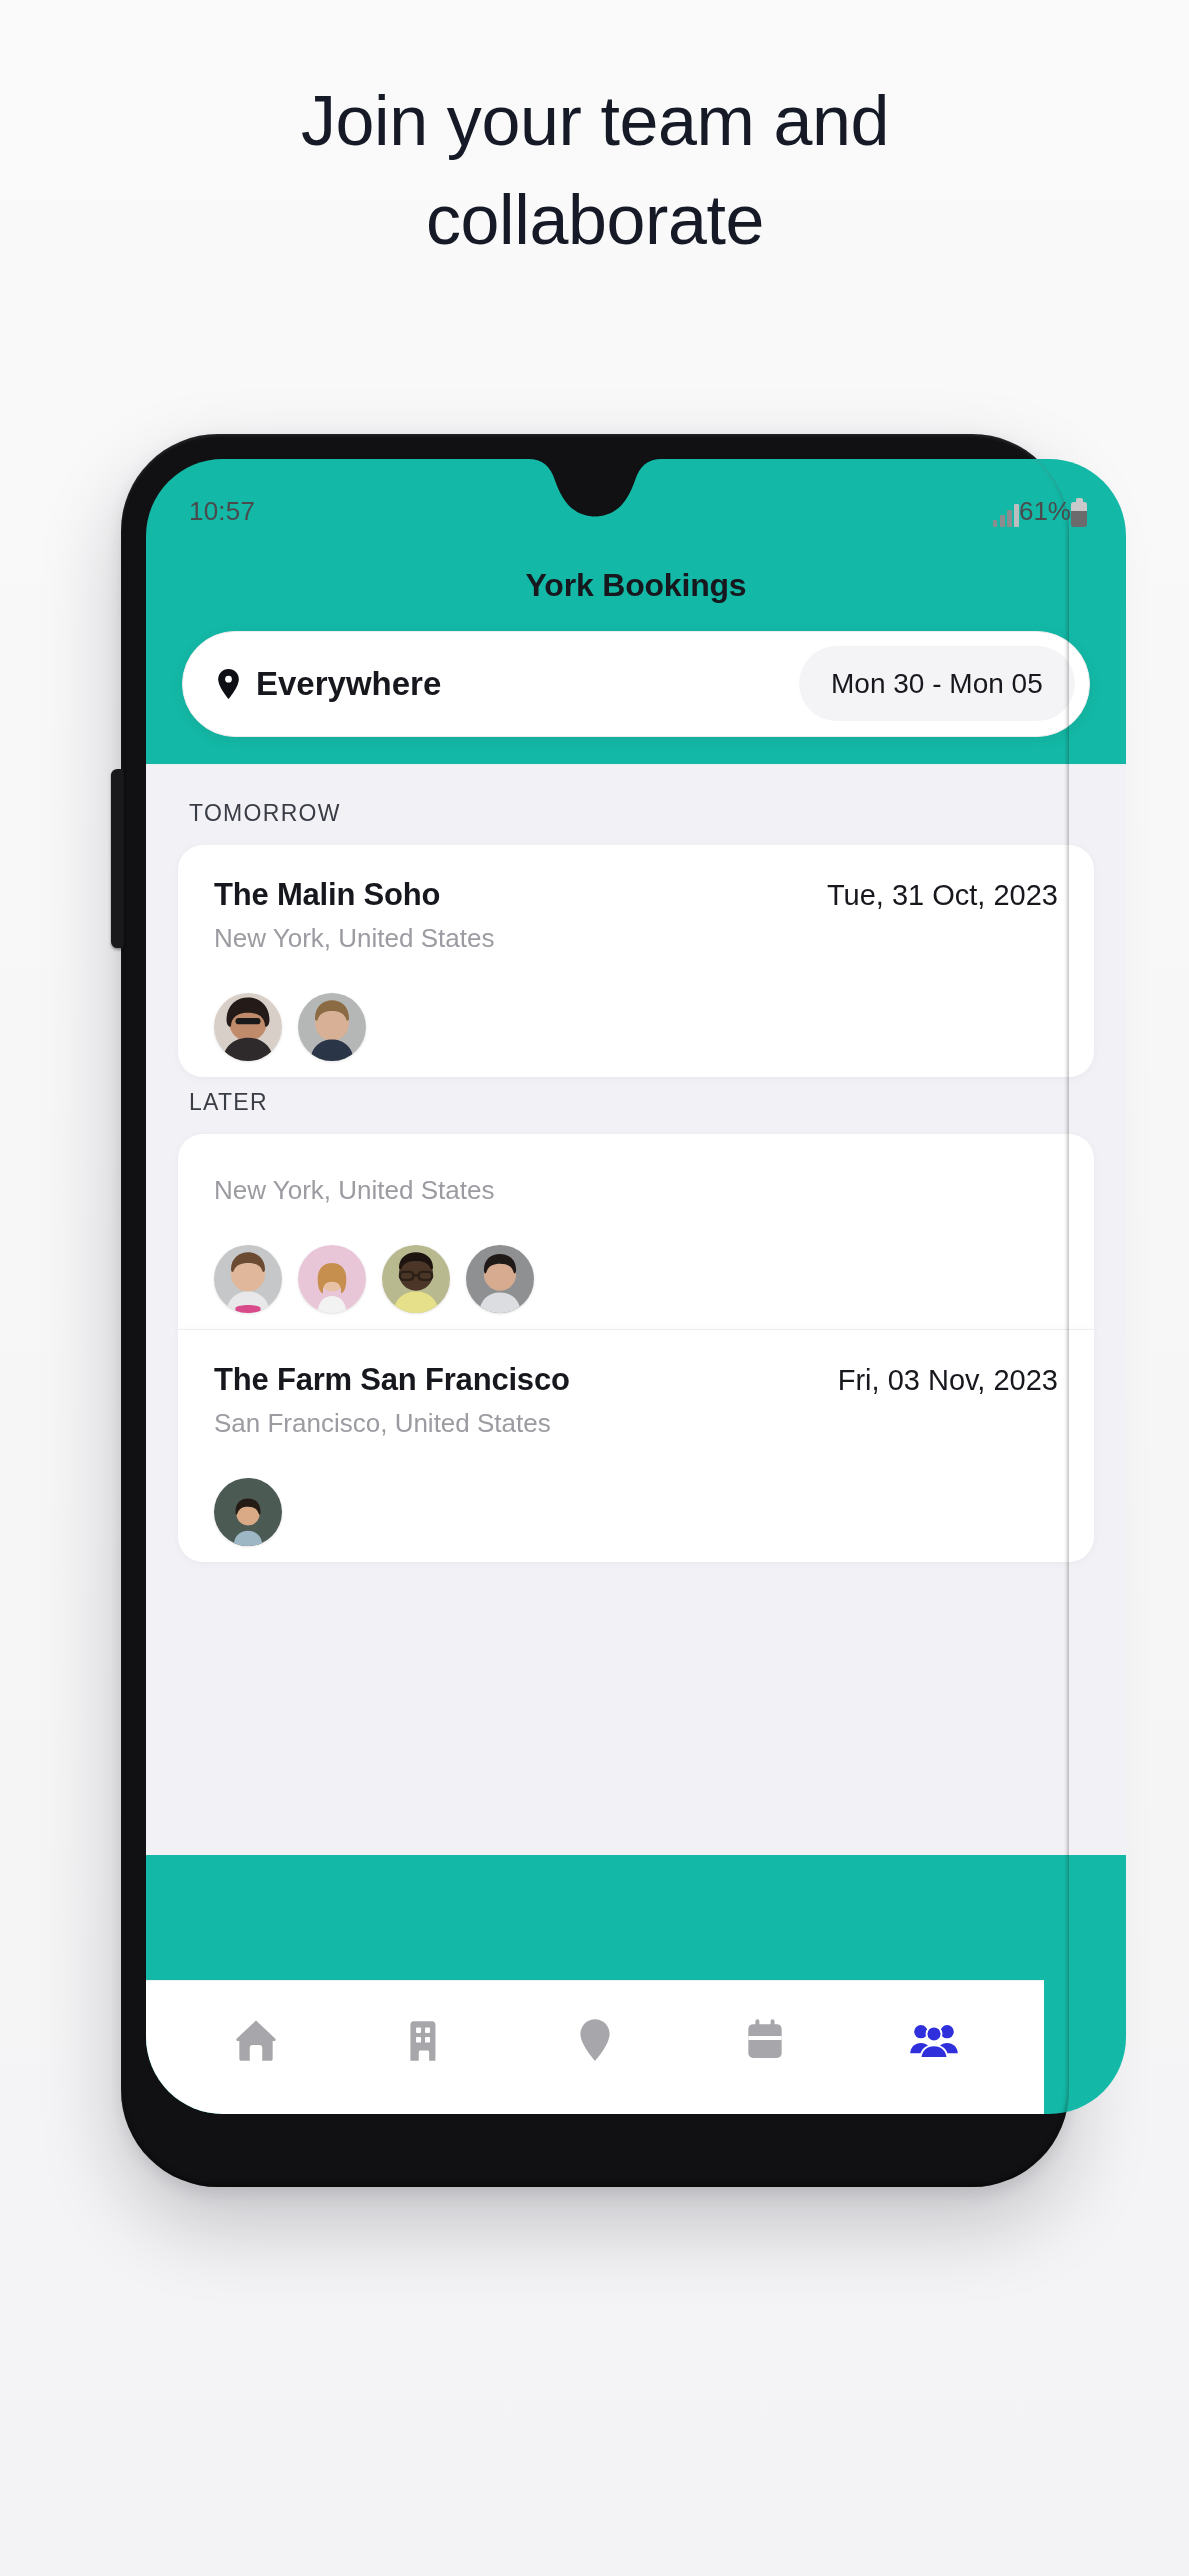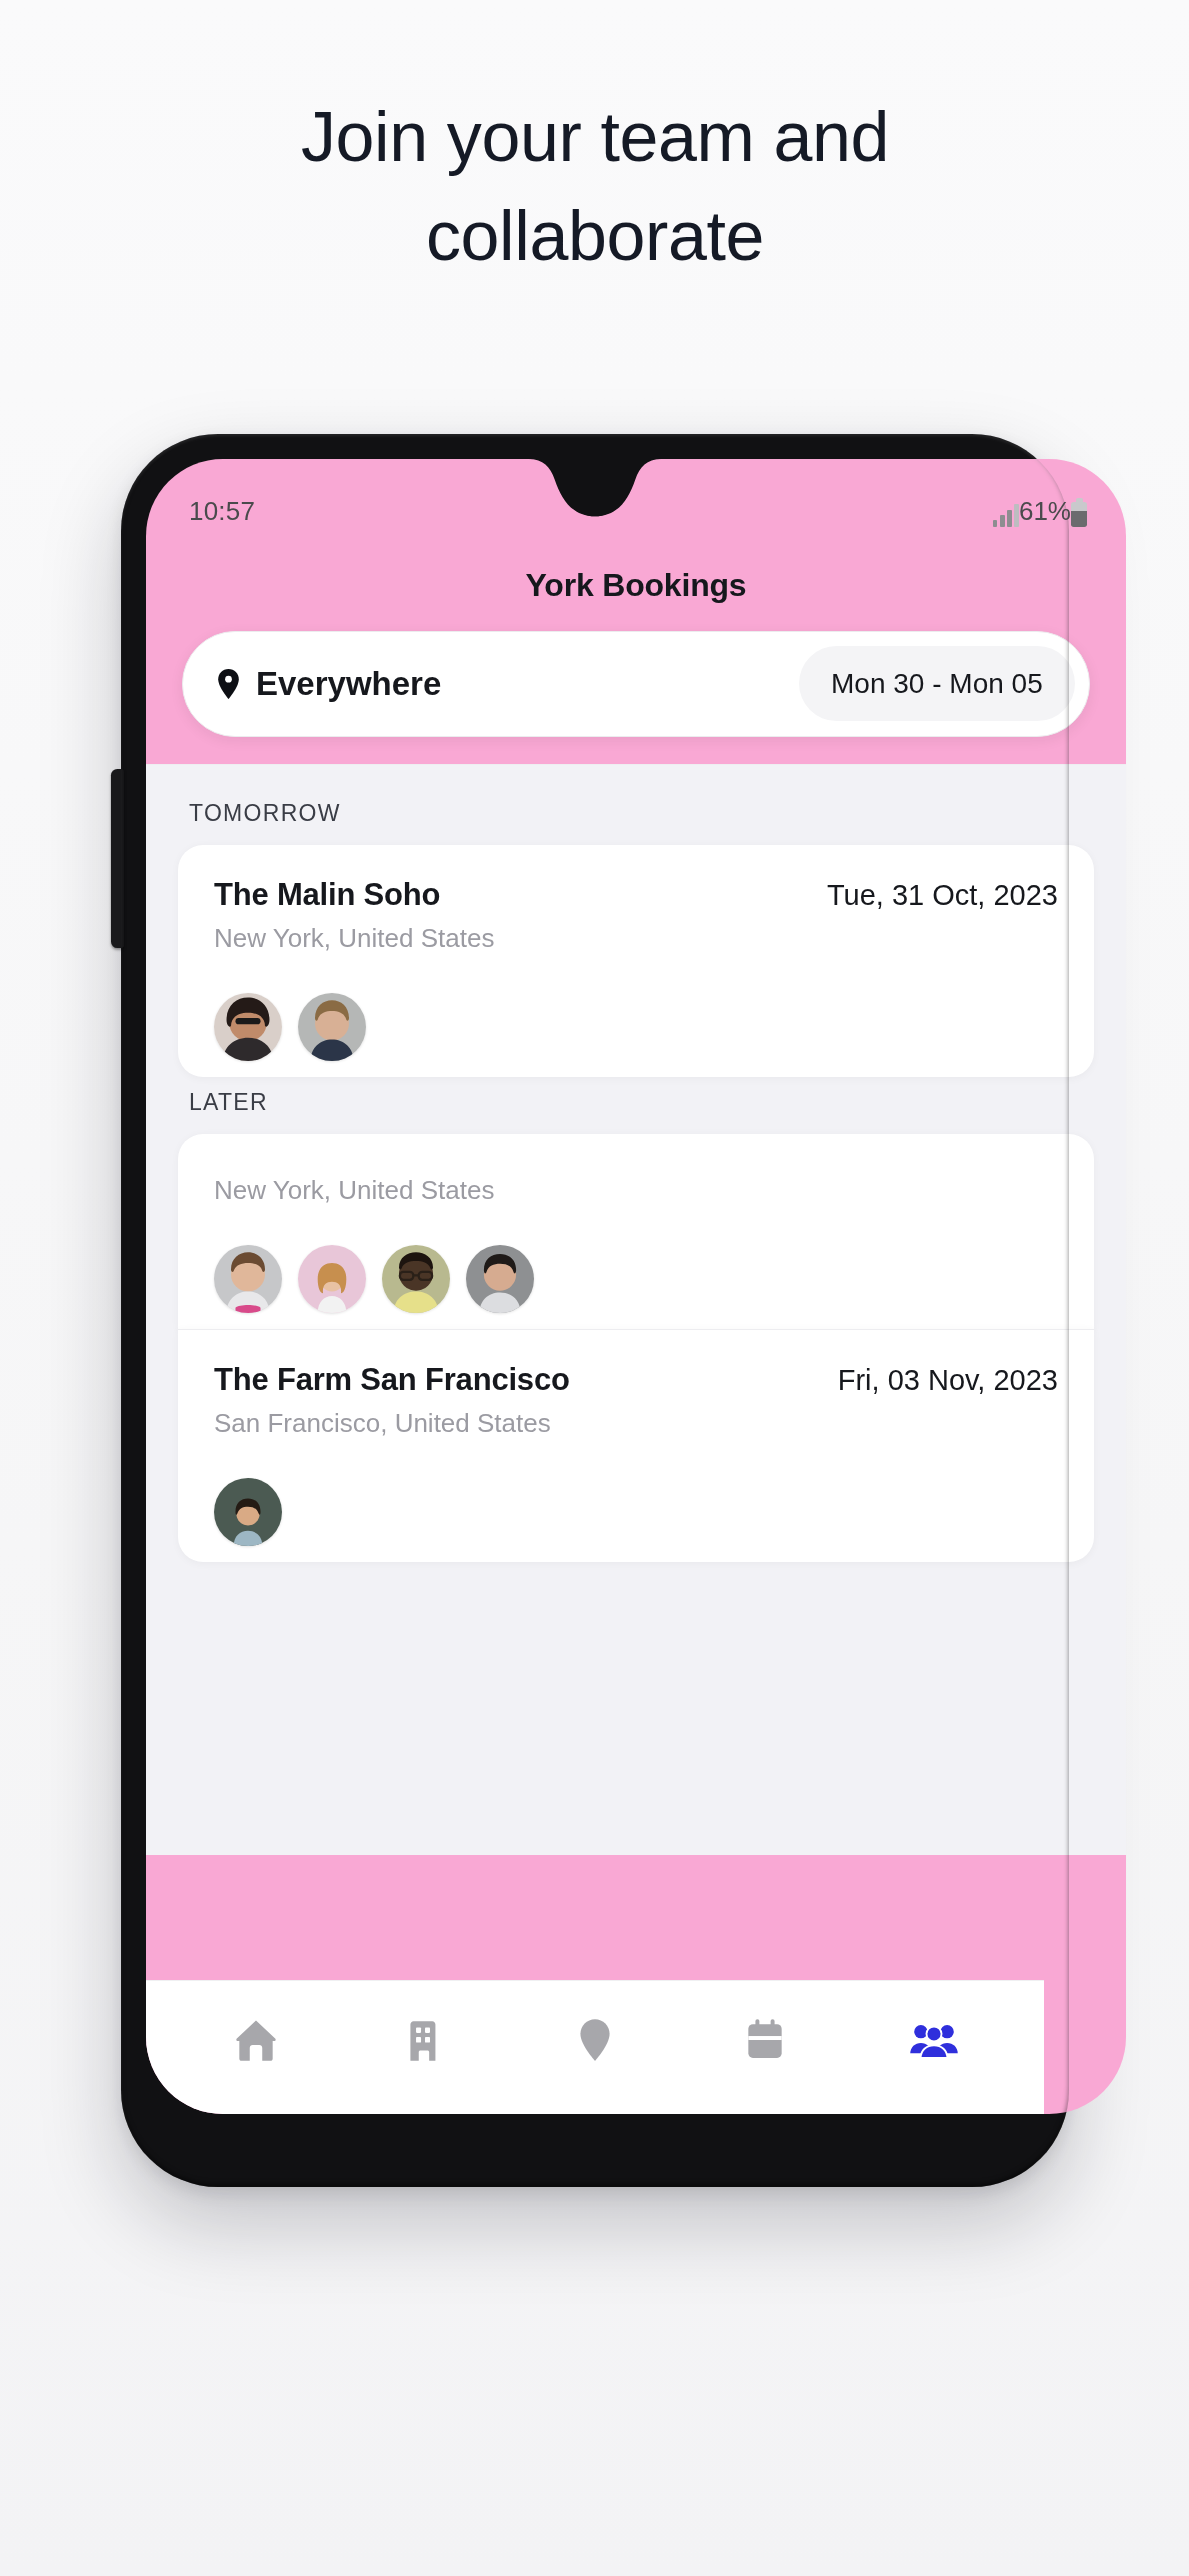--- a/index.html
+++ b/index.html
@@ -11,21 +11,21 @@
   }
   .page {
     position: relative;
     width: 1190px; height: 2576px;
     background: linear-gradient(180deg,#fafafb 0%, #f6f6f7 60%, #f3f3f5 100%);
   }
 
   
   .headline {
     position: absolute;
-    top: 102px; left: 0; width: 1190px;
+    top: 86px; left: 0; width: 1190px;
     text-align: center;
     font-size: 70px;
     line-height: 1.0;
     letter-spacing: -0.4px;
     color: #151a26;
     font-weight: 400;
   }
   .headline .l2 { display: block; margin-top: 29px; }
 
   
@@ -51,21 +51,21 @@
     box-shadow: 0 1.8px 2.7px rgba(0,0,0,0.4);
   }
   .btn-volume { left: -9.8px; top: 335px; width: 12.5px; height: 179px; border-radius: 6.3px 2.7px 2.7px 6.3px; }
   .btn-power  { right: -9.8px; top: 501px; width: 12.5px; height: 116px; border-radius: 2.7px 6.3px 6.3px 2.7px; }
 
   
   .screen {
     position: absolute;
     left: 25px; top: 25px;
     width: 980px; height: 1655px;
-    background: #f9a8d4;
+    background: #14b8a6;
     border-radius: 77px;
     overflow: hidden;
   }
   
   .notch-wrap {
     position:absolute; top:0; left:0; width:898px; height:86px;
     pointer-events:none; z-index: 40;
   }
 
   

